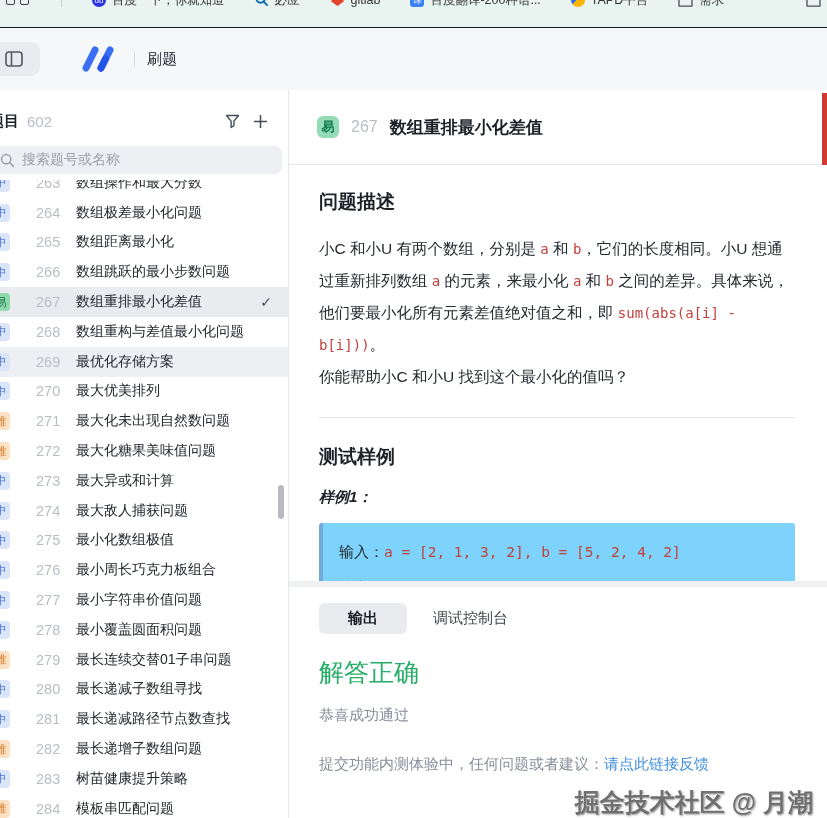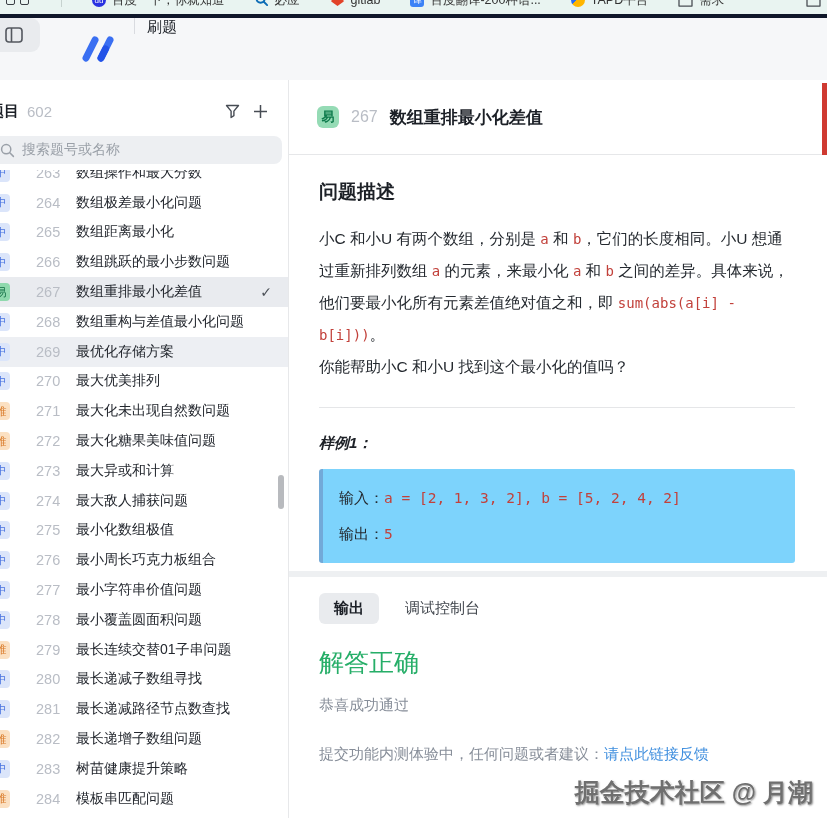--- a/index.html
+++ b/index.html
@@ -3,33 +3,33 @@
 <meta charset="utf-8">
 <style>
   * { box-sizing: border-box; margin: 0; padding: 0; }
   html,body { width: 827px; height: 818px; overflow: hidden; }
   body {
     font-family: "Liberation Sans", "DejaVu Sans", sans-serif;
     color: #23272e; background: #f6f7f9; position: relative;
   }
 
   
-  .bookmarks { height: 18px; background: #e9f4f1; border-bottom: 4px solid #0f172a; overflow: hidden; }
+  .bookmarks { height: 28px; background: #e9f4f1; border-bottom: 1px solid #0f172a; overflow: hidden; }
   .bm-inner { display: flex; align-items: center; height: 26px; margin-top: -13px; padding: 0 6px; gap: 30px; font-size: 12.5px; color: #333; white-space: nowrap; }
   .bm-left { display: flex; align-items: center; gap: 5px; margin-right: 2px; }
   .bm-sq { width: 9px; height: 9px; border: 1.6px solid #3a3f45; border-radius: 2px; display: inline-block; }
   .bm-div { width: 1px; height: 14px; background: #c6d2cf; margin: 0 6px 0 14px; }
   .bm-item { display: flex; align-items: center; gap: 6px; }
   .bm-item:last-child { margin-left: auto; }
   .ic-baidu { width: 14px; height: 14px; border-radius: 50%; background: #2932e1; color: #fff; font-size: 8px; display: flex; align-items: center; justify-content: center; }
   .ic-trans { width: 14px; height: 14px; border-radius: 3px; background: #3b82f6; color: #fff; font-size: 9px; display: flex; align-items: center; justify-content: center; }
   .ic-tapd { width: 14px; height: 14px; border-radius: 50%; background: linear-gradient(135deg,#2a6df4 45%,#ffb500 45%); }
 
   
-  .appheader { height: 62px; background: #f6f7f9; display: flex; padding-left: 0; }
+  .appheader { height: 62px; background: #f6f7f9; display: flex; align-items: center; padding-left: 0; }
   .side-toggle { width: 52px; height: 34px; margin-left: -12px; background: #e9ebee; border-radius: 9px; display: flex; align-items: center; justify-content: center; }
   .logo { margin-left: 38px; display: flex; align-items: center; }
   .hdr-div { width: 1px; height: 16px; background: #d9dbe0; margin: 0 12px 0 14px; }
   .app-title { font-size: 15px; color: #1b1f26; }
 
   
   .layout { display: flex; height: 743px; }
   .sidebar { width: 289px; background: #fff; border-right: 1px solid #e7e8ea; position: relative; overflow: hidden; flex: none; }
   .main { flex: 1; background: #eef0f2; display: flex; flex-direction: column; position: relative; overflow: hidden; }
 
@@ -70,21 +70,21 @@
   .example-label { font-size: 15px; font-weight: bold; font-style: italic; color: #1d2127; margin-bottom: 16px; }
   .codeblock { background: #7dd3fc; border-left: 4px solid #72a9d8; border-radius: 3px; padding: 11px 16px; font-size: 15px; line-height: 36px; }
   .cb-label { color: #24292f; }
   .cb-val { font-family: "DejaVu Sans Mono", "Liberation Mono", monospace; font-size: 14.5px; color: #c2413b; }
 
   .gap { height: 6px; flex: none; }
 
   
   .outpanel { flex: 1; background: #fff; padding: 16px 30px 0 30px; position: relative; }
   .tabs { display: flex; align-items: center; gap: 26px; }
-  .tab-active { background: #e9ebee; border-radius: 6px; padding: 6px 15px; font-size: 15px; font-weight: bold; color: #1b1f26; }
+  .tab-active { background: #e9ebee; border-radius: 6px; padding: 6px 29px; font-size: 15px; font-weight: bold; color: #1b1f26; }
   .tab-plain { font-size: 15px; color: #41464d; }
   .result-title { margin-top: 22px; font-size: 25px; font-weight: 500; color: #26ae68; }
   .result-sub { margin-top: 17px; font-size: 15px; color: #878e99; }
   .feedback { margin-top: 30px; font-size: 15px; color: #878e99; }
   .feedback a { color: #3e8ede; text-decoration: none; }
   .watermark { position: absolute; right: 14px; bottom: 14px; font-size: 25px; font-weight: bold; color: #6f6f6f; text-shadow: 0 -1px 0 rgba(255,255,255,0.95), 1px 1px 2px rgba(0,0,0,0.45); }
 </style>
 </head>
 <body>
 
@@ -299,20 +299,21 @@
       <span class="dbadge">易</span>
       <span class="dnum">267</span>
       <span class="dtitle">数组重排最小化差值</span>
     </div>
     <div class="red-strip"></div>
 
     <div class="content">
       <div class="sec-h">问题描述</div>
       <div class="desc" id="desc-rich"><span>小C 和小U 有两个数组，分别是 </span><span class="icode">a</span><span> 和 </span><span class="icode">b</span><span>，它们的长度相同。小U 想通过重新排列数组 </span><span class="icode">a</span><span> 的元素，来最小化 </span><span class="icode">a</span><span> 和 </span><span class="icode">b</span><span> 之间的差异。具体来说，他们要最小化所有元素差值绝对值之和，即 </span><span class="icode">sum(abs(a[i] - b[i]))</span><span>。</span><br><span>你能帮助小C 和小U 找到这个最小化的值吗？</span></div>
       <hr class="hr">
+      <div class="sec-h">测试样例</div>
       <div class="example-label">样例1：</div>
       <div class="codeblock">
         <div><span class="cb-label">输入：</span><span class="cb-val">a = [2, 1, 3, 2], b = [5, 2, 4, 2]</span></div>
         <div><span class="cb-label">输出：</span><span class="cb-val">5</span></div>
       </div>
     </div>
 
     <div class="gap"></div>
 
     <div class="outpanel">

